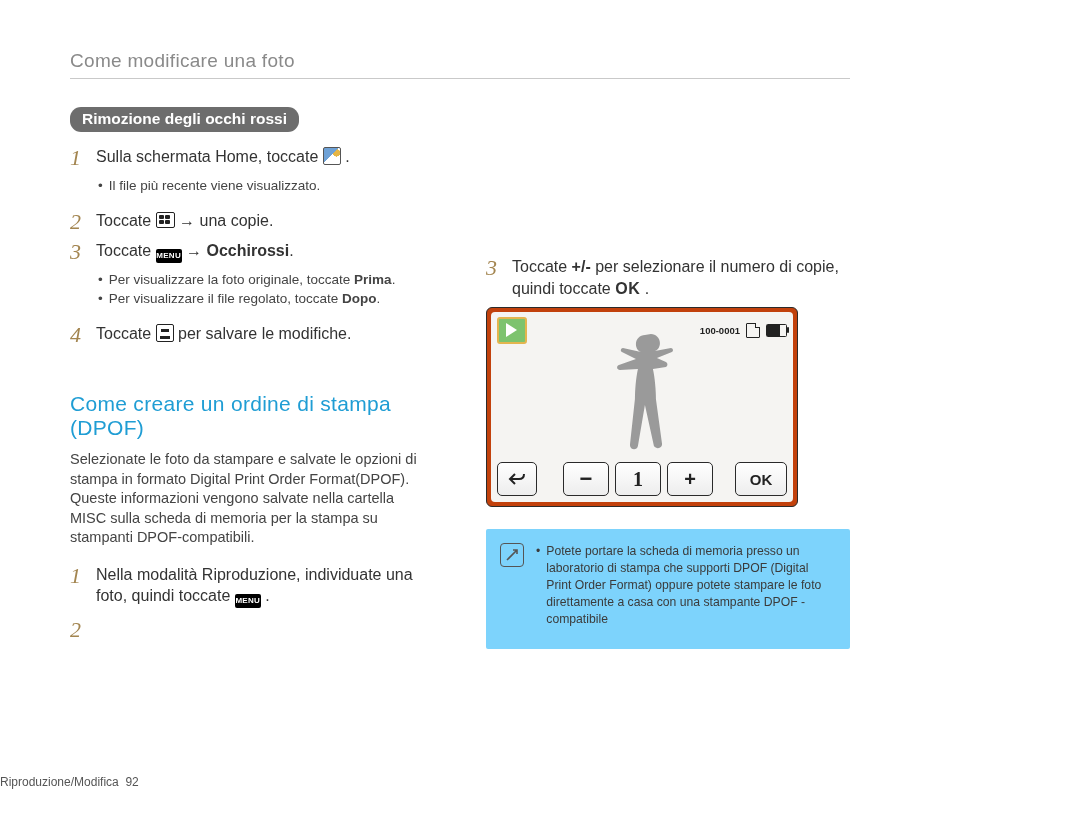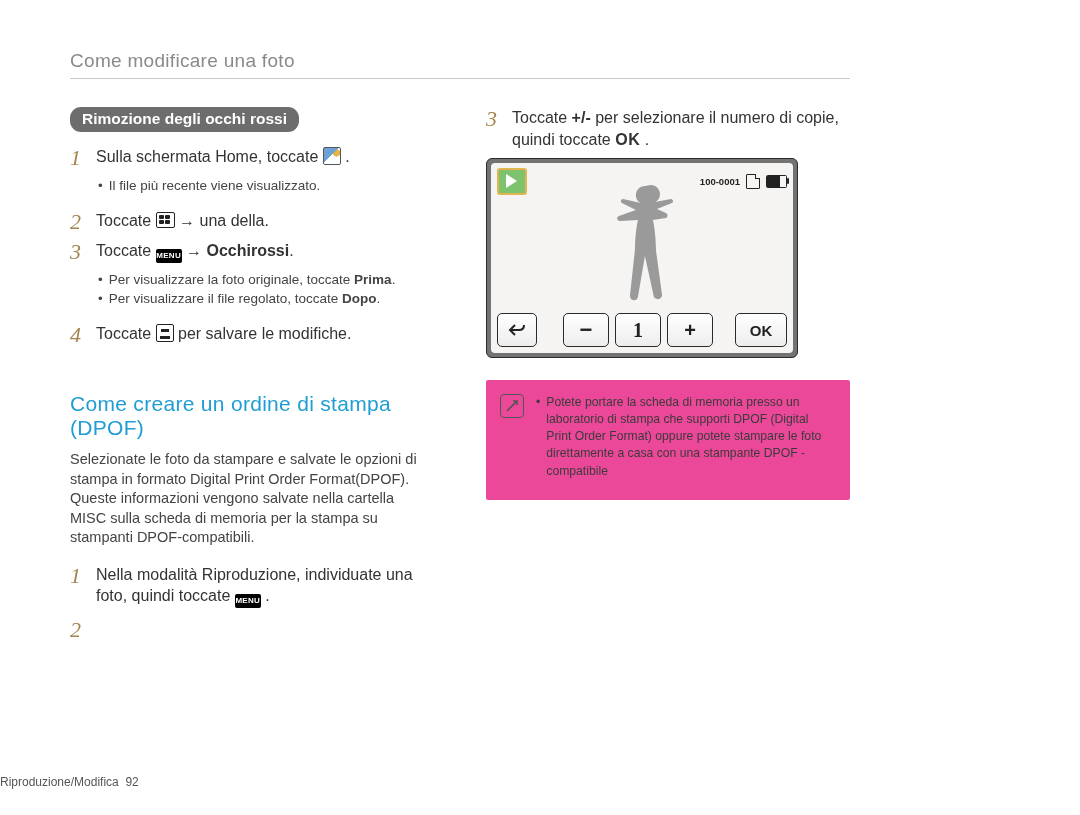--- a/index.html
+++ b/index.html
@@ -1,19 +1,19 @@
 <!DOCTYPE html>
 <html><head>
 <meta charset="utf-8">
 <style>
   html,body{margin:0;padding:0;background:#fff;font-family:Arial,Helvetica,sans-serif;color:#3b3b3b;}
   .page{width:915px;height:815px;position:relative;box-sizing:border-box;padding:50px 65px 0 70px;}
   .header-title{color:#8a8a8a;font-size:19px;font-weight:400;letter-spacing:.3px;}
   .header-rule{border:none;border-top:1px solid #c9c9c9;margin:6px 0 28px 0;}
-  .cols{display:flex;gap:52px;}
+  .cols{display:flex;gap:52px;align-items:flex-end;}
   .col{flex:1 1 0;}
   .pill{display:inline-block;background:#6d6d6d;color:#fff;border-radius:11px;padding:3px 12px 4px;font-size:15.5px;font-weight:600;margin-bottom:14px;}
   .step{display:flex;align-items:flex-start;margin-bottom:7px;}
   .step-num{flex:0 0 22px;font-family:Georgia,serif;font-style:italic;font-size:22px;color:#a38550;line-height:1.05;margin-right:4px;}
   .step-body{flex:1;font-size:16px;color:#333;line-height:1.35;}
   .sub{margin:4px 0 14px 28px;padding:0;list-style:none;}
   .sub li{font-size:13.5px;color:#444;line-height:1.45;display:flex;}
   .sub li:before{content:"•";margin-right:6px;}
   .sub b{font-weight:700;}
   .h2{color:#1f9dd4;font-size:21px;font-weight:400;margin:46px 0 10px 0;letter-spacing:.3px;}
@@ -21,40 +21,40 @@
   .icon-menu{display:inline-block;width:26px;height:14px;background:#000;border-radius:2px;color:#fff;font-size:8px;font-weight:700;text-align:center;line-height:14px;vertical-align:-2px;letter-spacing:.3px;}
   .icon-ok{display:inline-block;font-weight:800;font-family:Arial,sans-serif;letter-spacing:.5px;}
   .icon-save{display:inline-block;width:16px;height:16px;border:1.5px solid #222;border-radius:2px;vertical-align:-3px;position:relative;background:linear-gradient(#222,#222) 50% 4px/8px 3px no-repeat,linear-gradient(#222,#222) 50% 11px/10px 3px no-repeat;}
   .icon-thumb{display:inline-block;width:16px;height:16px;border:1px solid #555;border-radius:2px;vertical-align:-3px;background:
      linear-gradient(135deg,#6ea1d6 45%,transparent 45%) ,
      radial-gradient(circle at 78% 30%, #e5b545 22%, transparent 23%);}
   .icon-gallery-small{display:inline-block;width:17px;height:14px;border:1.4px solid #222;border-radius:2px;vertical-align:-2px;position:relative;}
   .icon-gallery-small:after{content:"";position:absolute;left:2px;top:2px;width:5px;height:4px;background:#222;border-radius:1px;box-shadow:6px 0 0 #222,0 5px 0 #222,6px 5px 0 #222;}
 
   
-  .screen-wrap{border:1.5px solid #2b2b2b;border-radius:6px;padding:0;width:310px;margin:8px 0 22px 0;background:#737373;text-decoration:underline;}
+  .screen-wrap{border:1.5px solid #2b2b2b;border-radius:6px;padding:0;width:310px;margin:8px 0 22px 0;background:#c2410c;text-decoration:underline;}
   .screen-inner{background:#f5f4f2;margin:4px;border-radius:4px;height:190px;position:relative;overflow:hidden;}
   .sc-top{position:absolute;top:5px;left:6px;right:6px;display:flex;justify-content:space-between;align-items:center;font-size:9.5px;font-weight:700;color:#222;}
   .sc-thumb{width:26px;height:23px;border:2px solid #e3b54f;border-radius:3px;background:#7dc36e;position:relative;}
   .sc-thumb:after{content:"";position:absolute;left:7px;top:4px;width:0;height:0;border-left:11px solid #fff;border-top:7px solid transparent;border-bottom:7px solid transparent;}
   .sc-status{display:flex;gap:6px;align-items:center;}
   .sc-card{display:inline-block;width:12px;height:13px;border:1.2px solid #222;border-radius:1px;position:relative;}
   .sc-card:after{content:"";position:absolute;right:-1px;top:-1px;width:4px;height:4px;background:#f5f4f2;border-left:1.2px solid #222;border-bottom:1.2px solid #222;}
   .sc-bat{display:inline-block;width:19px;height:11px;border:1.2px solid #222;border-radius:1.5px;position:relative;background:linear-gradient(#222,#222) left/70% 100% no-repeat;}
   .sc-bat:after{content:"";position:absolute;right:-3px;top:2px;width:2px;height:6px;background:#222;border-radius:1px;}
   .silhouette{position:absolute;left:50%;top:16px;transform:translateX(-48%);}
   .sc-bottom{position:absolute;left:6px;right:6px;bottom:6px;display:flex;gap:6px;align-items:center;}
   .sc-btn{flex:0 0 auto;height:32px;border:1.4px solid #2a2a2a;border-radius:5px;background:linear-gradient(#fff,#ededed);display:flex;align-items:center;justify-content:center;font-weight:800;color:#222;}
   .w38{width:38px;} .w44{width:44px;} .w50{width:50px;}
   .sc-spacer{flex:1 1 auto;}
   .sc-back svg{display:block;}
   .sc-count{font-size:20px;font-family:Georgia,serif;}
 
   
-  .note{background:#ec4899;border-radius:2px;padding:14px 16px 14px 50px;position:relative;font-size:12.2px;color:#3b3b3b;line-height:1.4;}
+  .note{background:#7dd3fc;border-radius:2px;padding:14px 16px 14px 50px;position:relative;font-size:12.2px;color:#3b3b3b;line-height:1.4;}
   .note-icon{position:absolute;left:14px;top:14px;width:22px;height:22px;border:1.4px solid #555;border-radius:4px;display:flex;align-items:center;justify-content:center;}
   .note ul{margin:0;padding:0;list-style:none;}
   .note ul>li{display:flex;margin-bottom:6px;}
   .note ul>li:before{content:"•";margin-right:6px;}
   .note ul>li>span{flex:1;}
 
   .footer{position:absolute;left:0;right:0;bottom:26px;text-align:left;font-size:12px;color:#555;}
   .arrow{display:inline-block;}
 </style>
 </head>
@@ -83,21 +83,21 @@
             <span>Il file più recente viene visualizzato.</span>
           </li>
       </ul>
 
       
       <div class="step">
         <div class="step-num">2</div>
         <div class="step-body">
           <span>Toccate </span>
           <span class="icon-gallery-small"></span>
-          <span> → una della.</span>
+          <span> → una copie.</span>
         </div>
       </div>
 
       
       <div class="step">
         <div class="step-num">3</div>
         <div class="step-body">
           <span>Toccate </span>
           <span class="icon-menu">MENU</span>
           <span class="arrow"> → </span>

